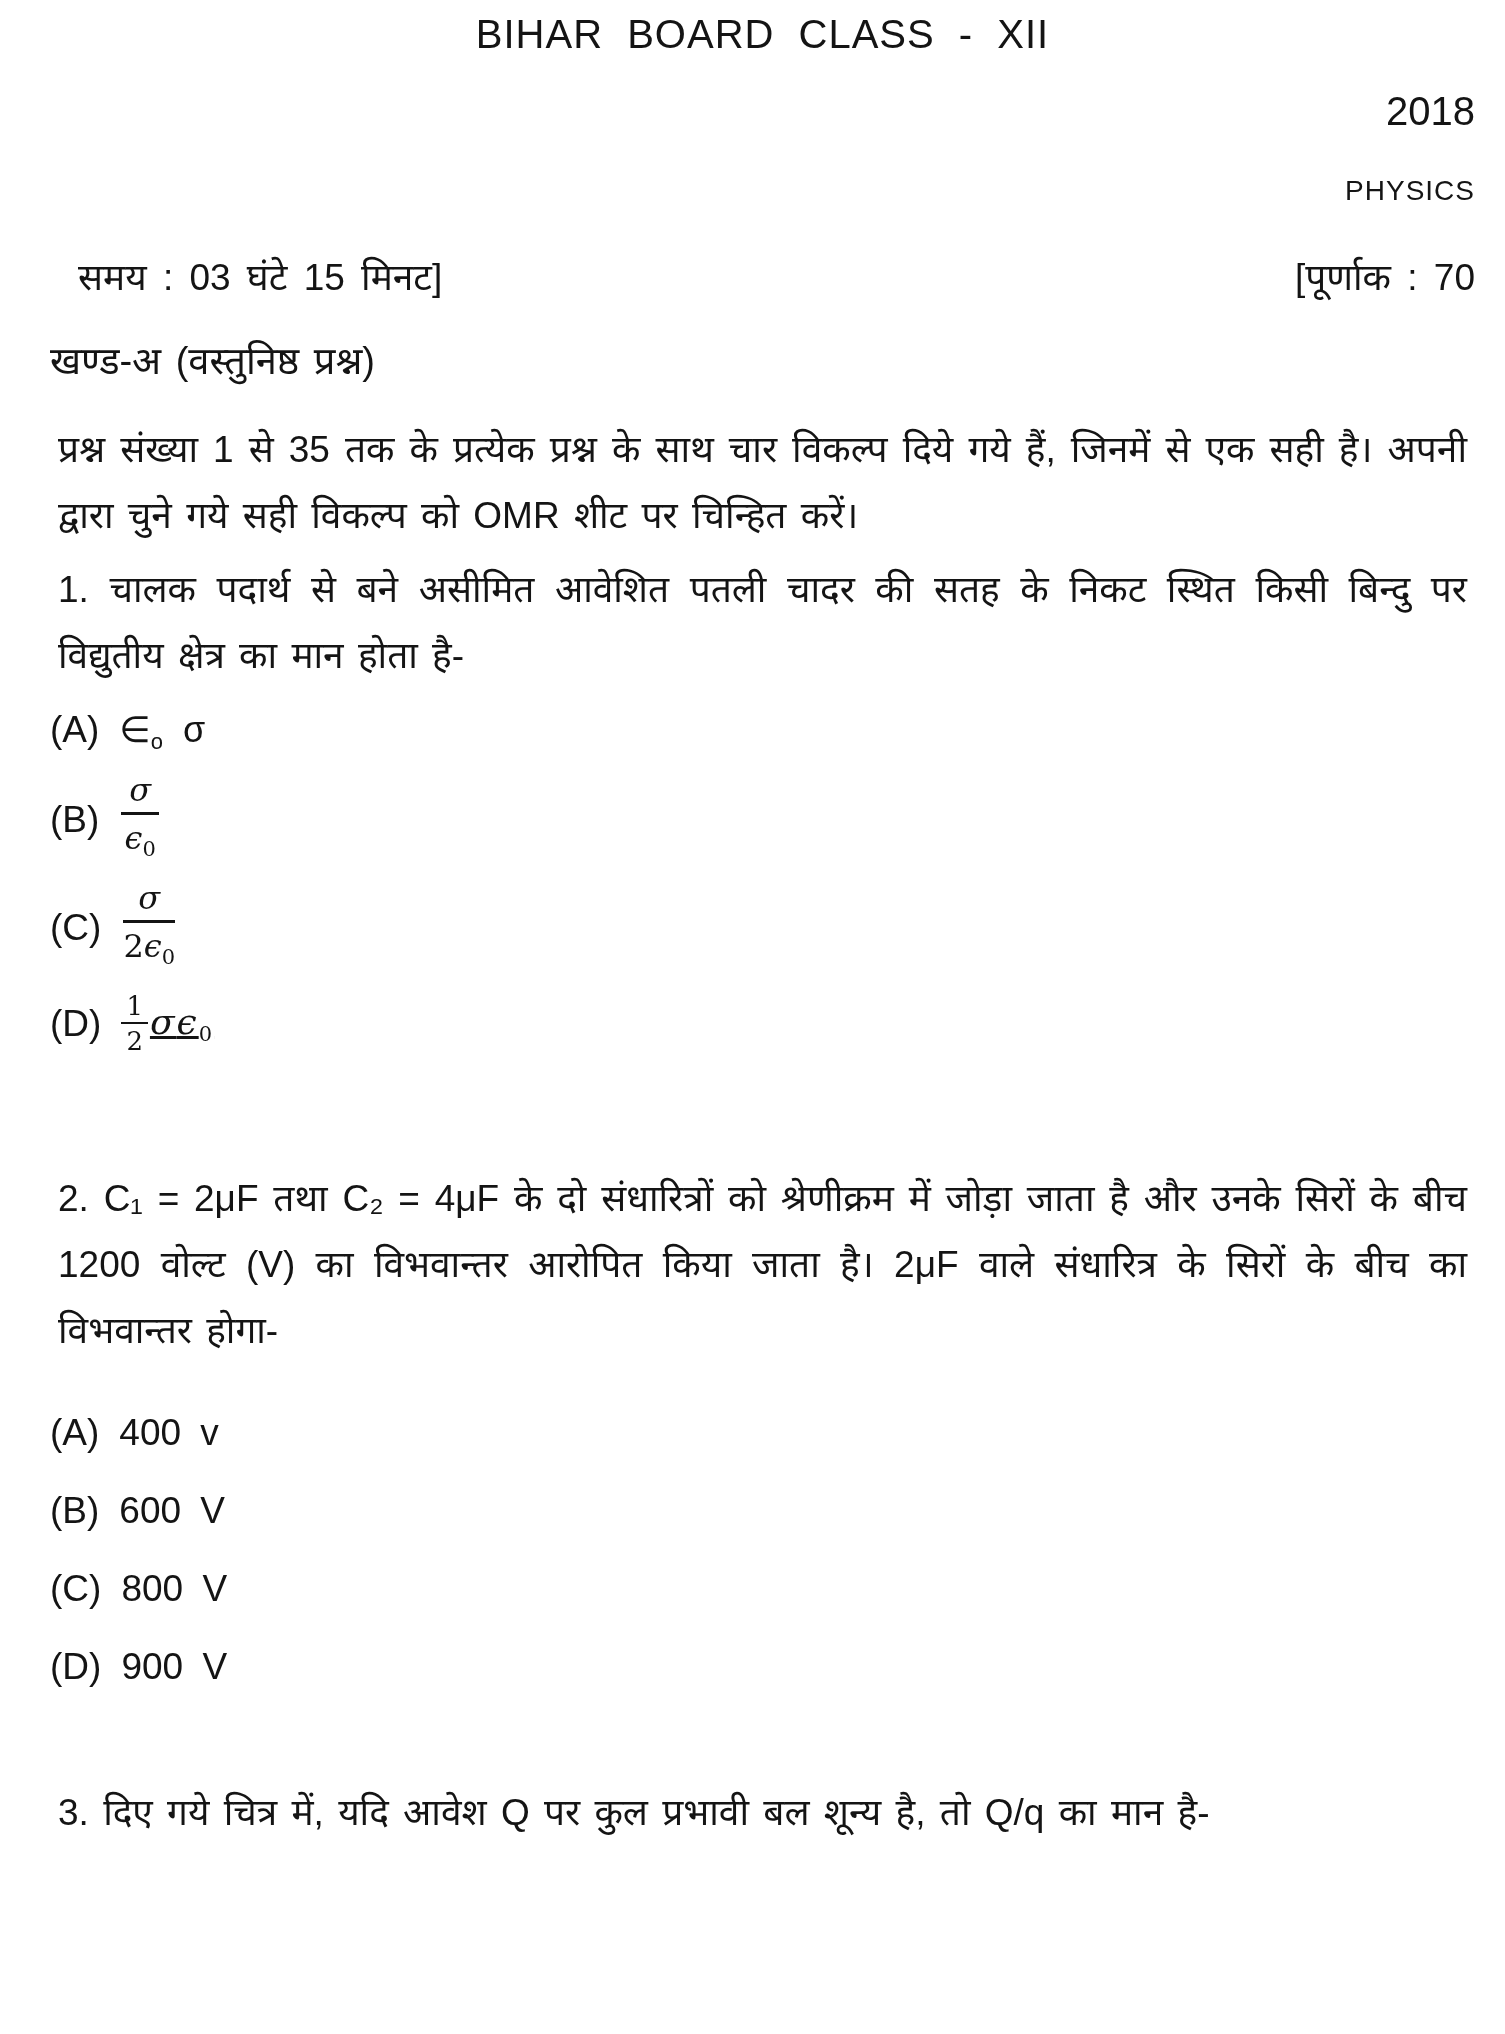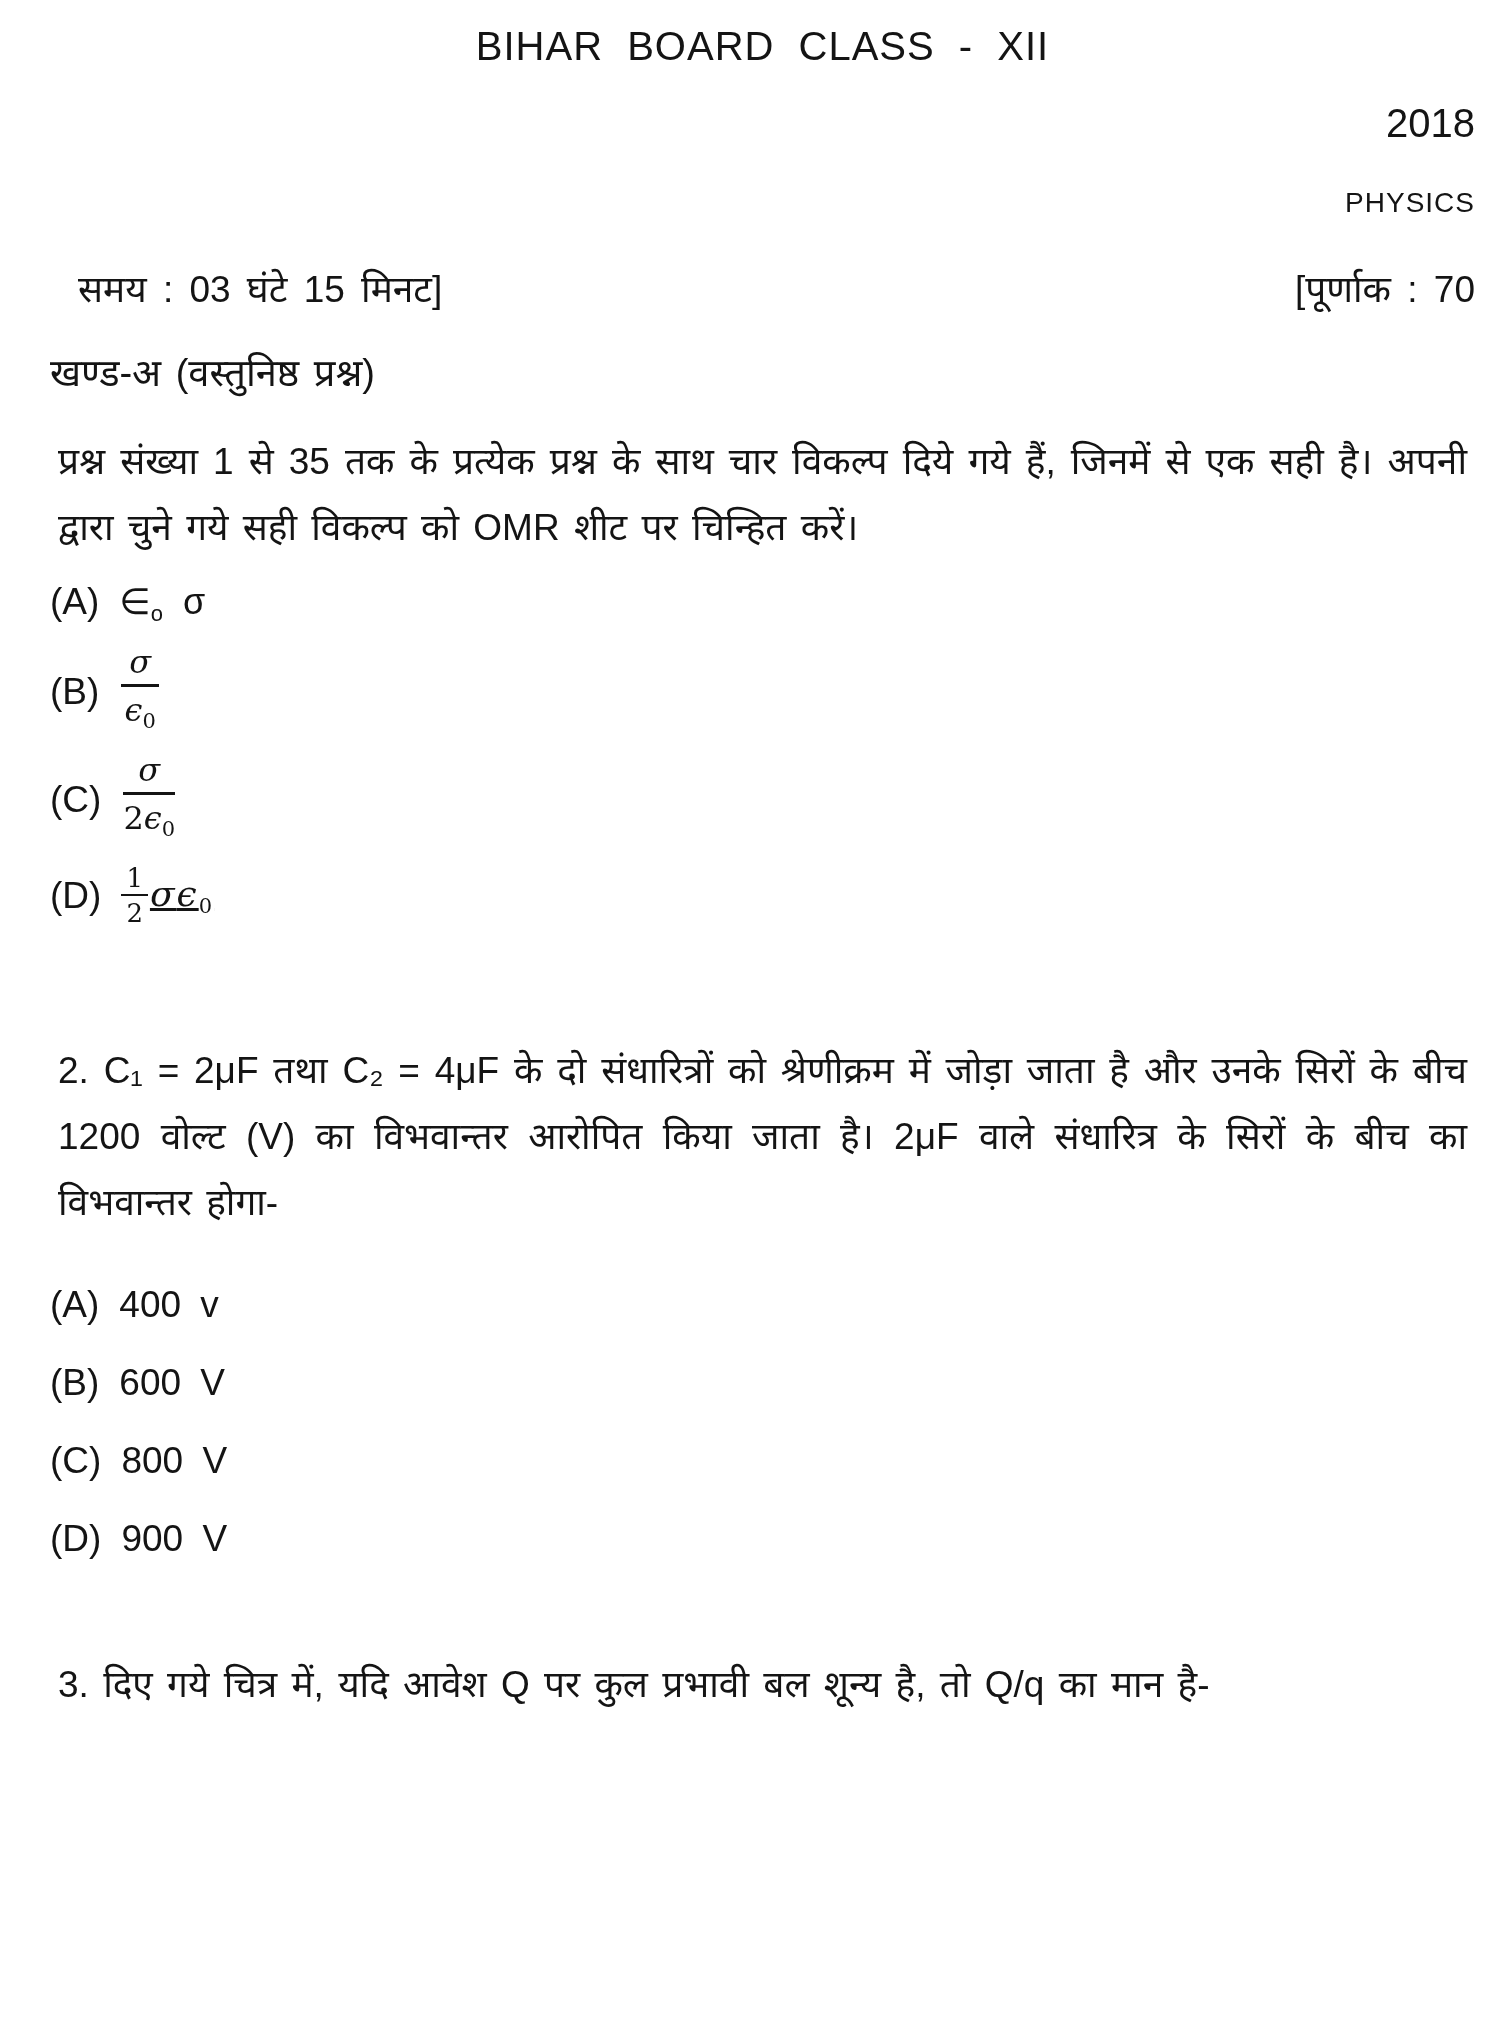--- a/index.html
+++ b/index.html
@@ -8,21 +8,21 @@
     width: 1505px;
     height: 2034px;
     background: #ffffff;
     color: #141414;
     font-family: "Liberation Sans", "DejaVu Sans", sans-serif;
     overflow: hidden;
   }
   .page {
     width: 100%;
     height: 100%;
-    padding: 18px 30px 0 50px;
+    padding: 6px 30px 0 50px;
   }
   
   .board-title {
     text-align: center;
     font-size: 40px;
     line-height: 48px;
     letter-spacing: 1px;
     word-spacing: 12px;
     margin-top: 4px;
   }
@@ -160,20 +160,21 @@
     <div class="meta-row">
       <span>समय : 03 घंटे 15 मिनट]</span>
       <span>[पूर्णाक : 70</span>
     </div>
   </header>
 
   <div class="section-heading">खण्ड-अ (वस्तुनिष्ठ प्रश्न)</div>
 
   <p class="para justify instructions">प्रश्न संख्या 1 से 35 तक के प्रत्येक प्रश्न के साथ चार विकल्प दिये गये हैं, जिनमें से एक सही है। अपनी द्वारा चुने गये सही विकल्प को OMR शीट पर चिन्हित करें।</p>
 
+  <p class="para justify q1-text">1. चालक पदार्थ से बने असीमित आवेशित पतली चादर की सतह के निकट स्थित किसी बिन्दु पर विद्युतीय क्षेत्र का मान होता है-</p>
 
   <div class="opt opt-a">
     <span class="opt-label">(A)</span>
     <span class="math-inline">
         <span>∈</span>
         <span class="sub-small">o</span>
         <span class="gap-20"></span>
         <span>σ</span>
       </span>
   </div>

